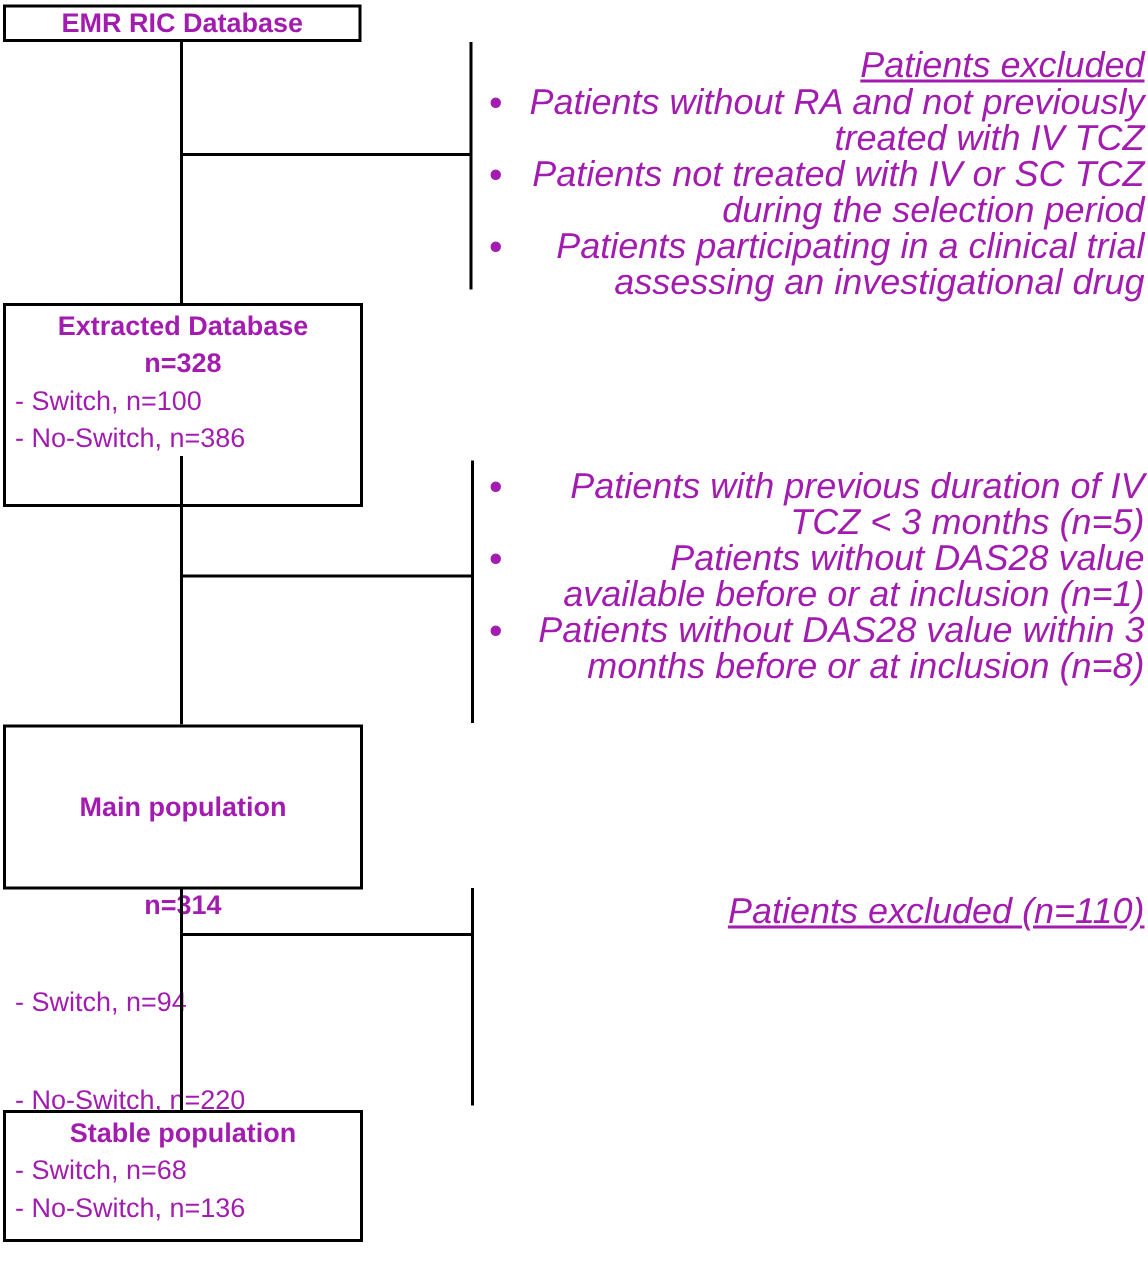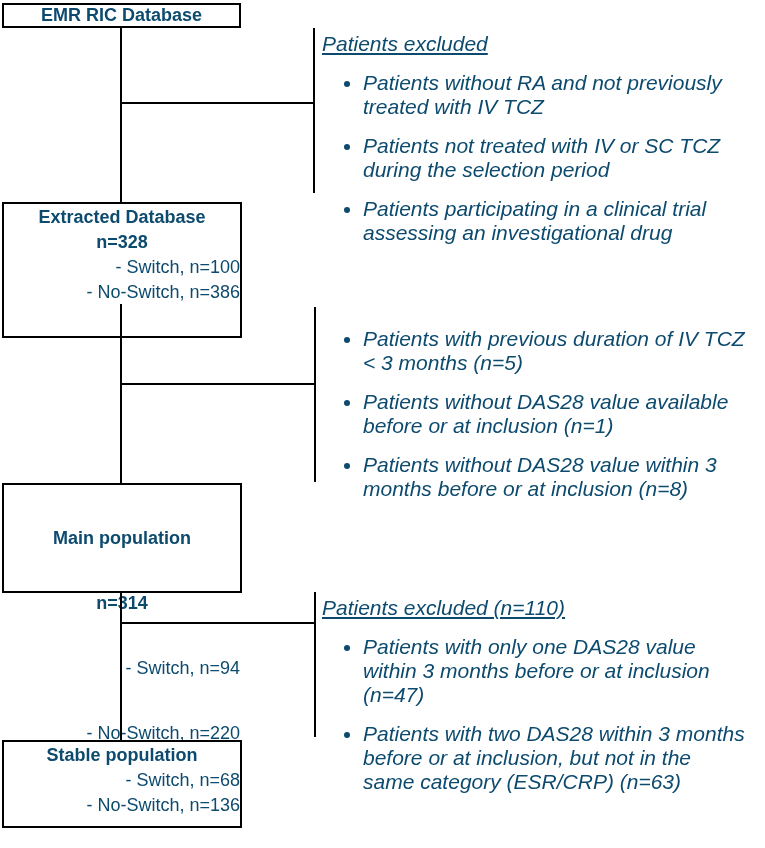--- a/index.html
+++ b/index.html
@@ -2,21 +2,21 @@
 <html><head>
 <meta charset="utf-8">
 <style>
   html, body { margin: 0; padding: 0; background: #ffffff; }
   .stage {
     position: relative;
     width: 765px;
     height: 848px;
     background: #ffffff;
     font-family: "Liberation Sans", sans-serif;
-    color: #0c4a6e;
+    color: #a21caf;
     overflow: hidden;
   }
   
   .box {
     position: absolute;
     left: 2px;
     width: 240px;
     box-sizing: border-box;
     border: 2px solid #000000;
     background: #ffffff;
@@ -31,37 +31,38 @@
     display: flex;
     align-items: center;
     justify-content: center;
     padding-top: 0;
   }
   .box-2 { top: 202px; height: 136px; }
   .box-3 { top: 483px; height: 110px; }
   .box-3 .bline { line-height: 26px; margin-top: 39px; }
   .box-4 { top: 740px; height: 88px; }
   .btitle { font-weight: bold; text-align: center; }
-  .bsub   { text-align: right; padding-left: 18px; }
+  .bsub   { text-align: left; padding-left: 6px; }
   
   .conn { position: absolute; background: #000000; }
   .v { width: 1.5px; }
   .h { height: 1.5px; }
   
   .excl {
     position: absolute;
     left: 322px;
     width: 441px;
     font-style: italic;
-    font-size: 21px;
+    font-size: 24px;
     line-height: 24px;
+    text-align: right;
   }
   .excl-heading { text-decoration: underline; margin: 0; }
   .excl ul { margin: 1px 0 0 0; padding-left: 26px; list-style: disc; }
-  .excl li { margin: 15px; padding: 0; font-style: italic; }
+  .excl li { margin: 0; padding: 0; font-style: italic; }
 </style>
 </head>
 <body>
 
 <div class="stage">
 
   <div class="box box-top">
     <div class="btitle">EMR RIC Database</div>
   </div>
 
@@ -109,19 +110,15 @@
   <div class="excl" style="top:312px;">
     <ul>
       <li>Patients with previous duration of IV TCZ &lt; 3 months (n=5)</li>
       <li>Patients without DAS28 value available before or at inclusion (n=1)</li>
       <li>Patients without DAS28 value within 3 months before or at inclusion (n=8)</li>
     </ul>
   </div>
 
   <div class="excl" style="top:596px;">
     <p class="excl-heading">Patients excluded (n=110)</p>
-    <ul>
-      <li>Patients with only one DAS28 value within 3 months before or at inclusion (n=47)</li>
-      <li>Patients with two DAS28 within 3 months before or at inclusion, but not in the same category (ESR/CRP) (n=63)</li>
-    </ul>
   </div>
 
 </div>
 
 </body></html>

